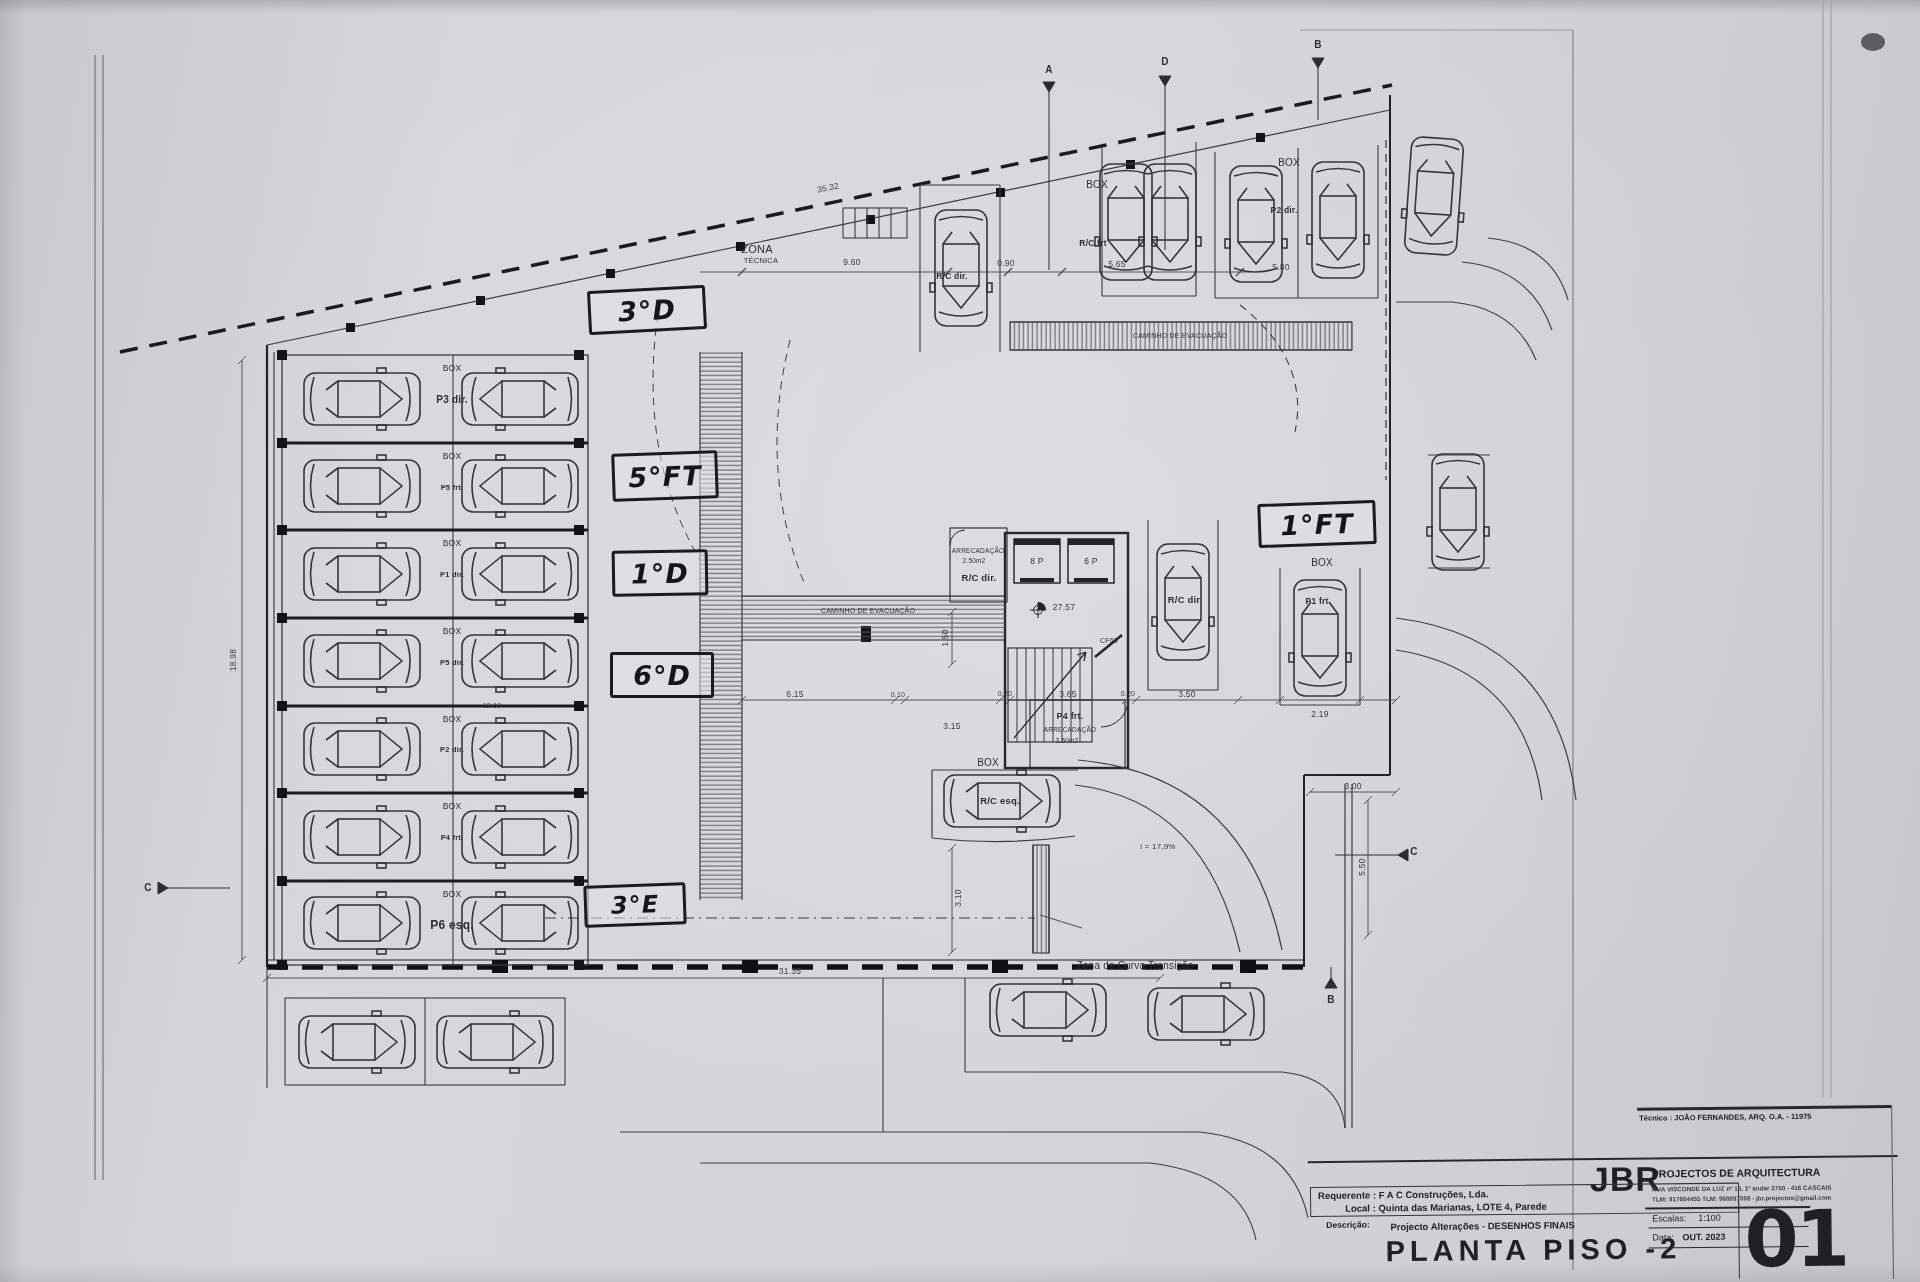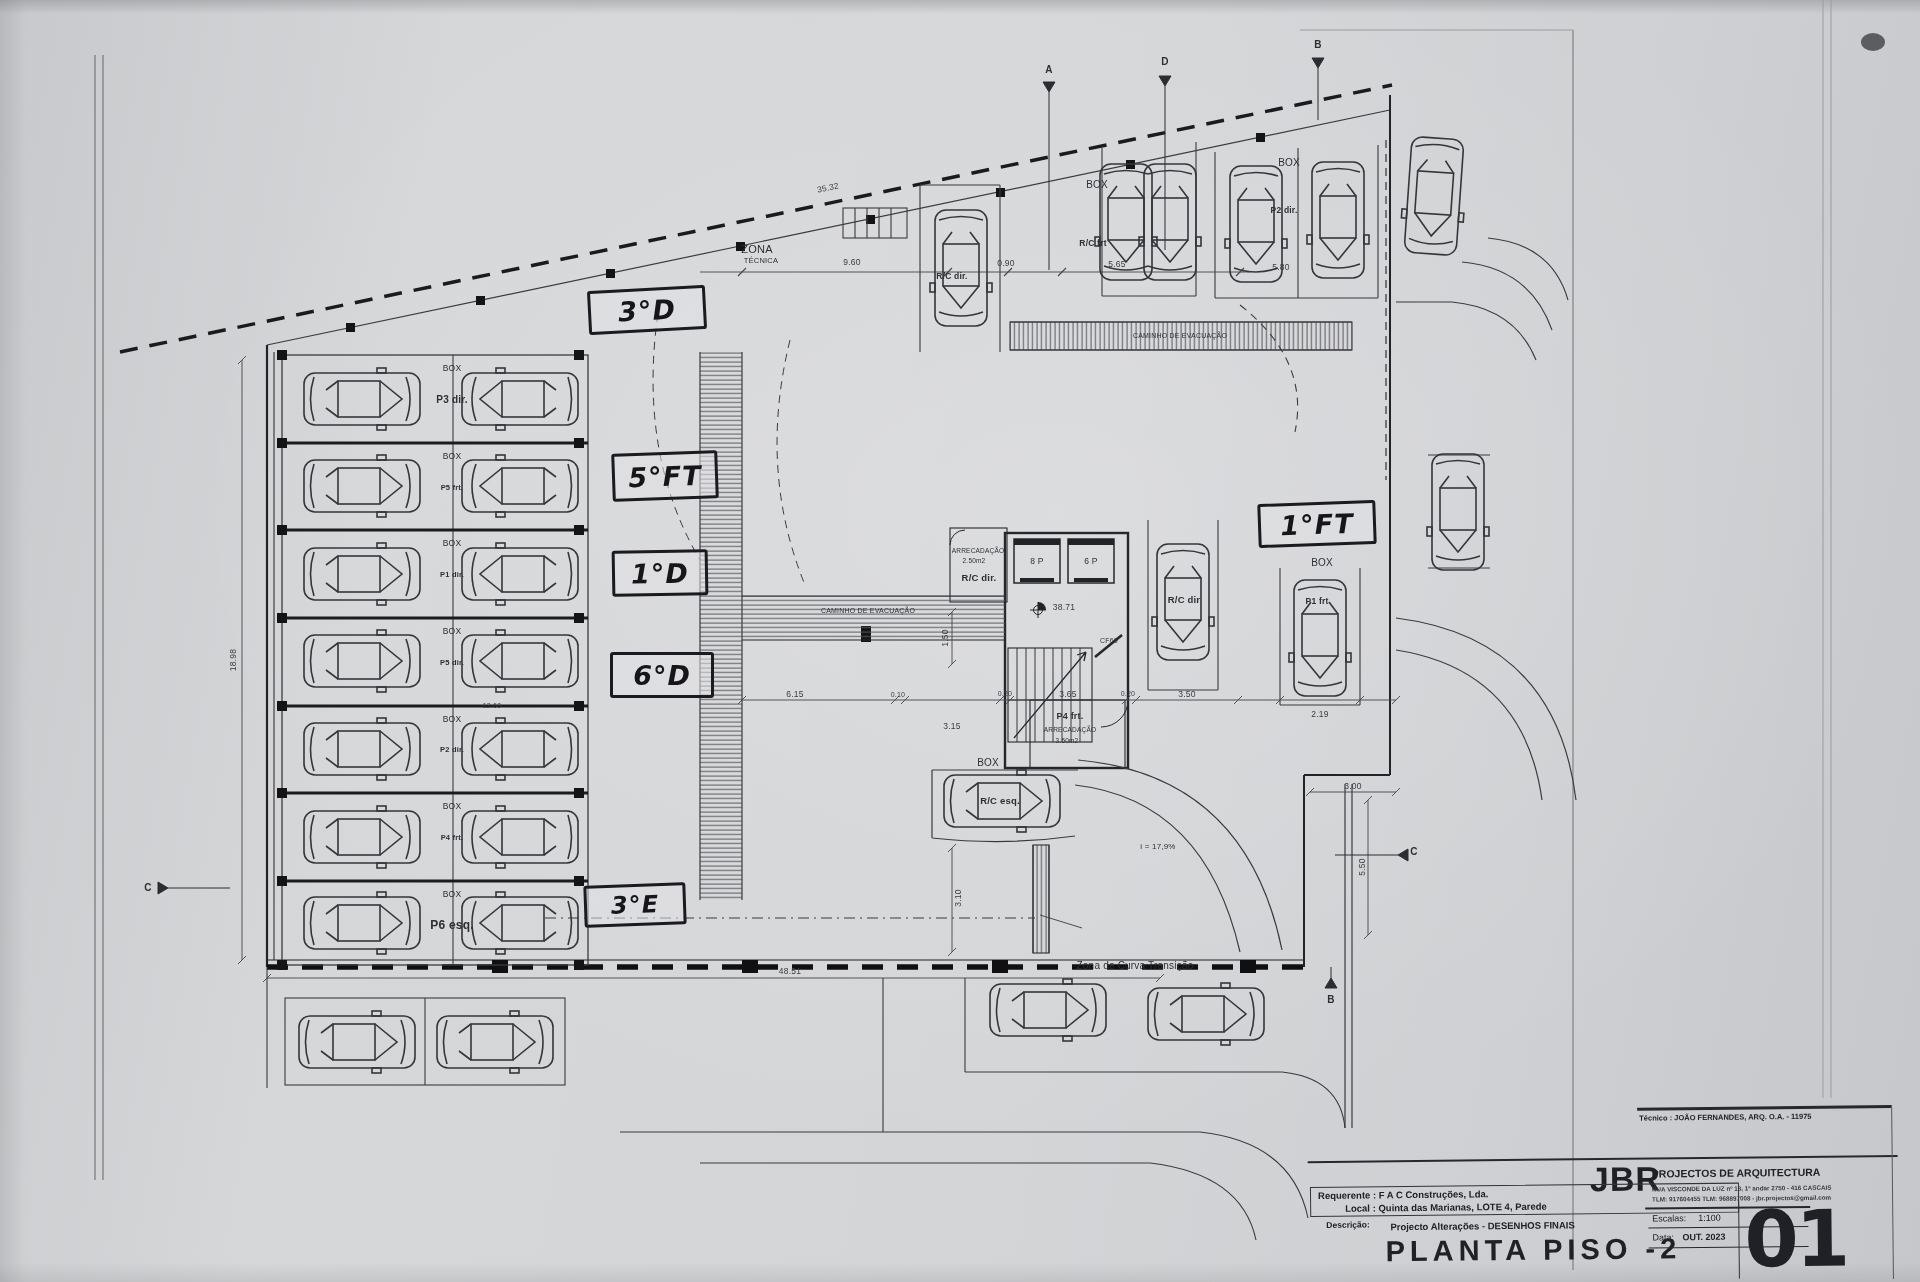--- a/index.html
+++ b/index.html
@@ -281,21 +281,21 @@
 <span class="lbl b" style="left:952px;top:276px">R/C dir.</span>
 <span class="lbl" style="left:1322px;top:563px;font-size:10px">BOX</span>
 <span class="lbl b" style="left:1317px;top:601px">P1 frt</span>
 <span class="lbl b" style="left:1184px;top:600px;font-size:9.5px">R/C dir</span>
 
 <span class="lbl" style="left:978px;top:551px;font-size:6.5px">ARRECADAÇÃO</span>
 <span class="lbl" style="left:974px;top:561px;font-size:6.5px">2.50m2</span>
 <span class="lbl b" style="left:979px;top:578px;font-size:9.5px">R/C dir.</span>
 <span class="lbl" style="left:1037px;top:561px">8 P</span>
 <span class="lbl" style="left:1091px;top:561px">6 P</span>
-<span class="lbl dim" style="left:1064px;top:607px">38.71</span>
+<span class="lbl dim" style="left:1064px;top:607px">27.57</span>
 <span class="lbl" style="left:1109px;top:641px;font-size:7px">CF60</span>
 <span class="lbl b" style="left:1070px;top:717px;font-size:9px">P4 frt.</span>
 <span class="lbl" style="left:1070px;top:730px;font-size:6.5px">ARRECADAÇÃO</span>
 <span class="lbl" style="left:1067px;top:741px;font-size:6.5px">3.50m2</span>
 
 <span class="lbl" style="left:988px;top:763px;font-size:10px">BOX</span>
 <span class="lbl b" style="left:1000px;top:801px;font-size:9.5px">R/C esq.</span>
 <span class="lbl" style="left:1158px;top:847px;font-size:8px">i = 17,9%</span>
 <span class="lbl" style="left:1135px;top:966px;font-size:10px">Zona de Curva Transição</span>
 
@@ -309,21 +309,21 @@
 <span class="lbl dim" style="left:952px;top:726px">3.15</span>
 <span class="lbl dim" style="left:1005px;top:694px;font-size:7px">0.20</span>
 <span class="lbl dim" style="left:1068px;top:694px">3.65</span>
 <span class="lbl dim" style="left:1128px;top:694px;font-size:7px">0.20</span>
 <span class="lbl dim" style="left:1187px;top:694px">3.50</span>
 <span class="lbl dim" style="left:1320px;top:714px">2.19</span>
 <span class="lbl dim" style="left:1353px;top:786px">3.00</span>
 <span class="lbl dim" style="left:1362px;top:867px;transform:translate(-50%,-50%) rotate(-90deg)">5.50</span>
 <span class="lbl dim" style="left:958px;top:898px;transform:translate(-50%,-50%) rotate(-90deg)">3.10</span>
 <span class="lbl dim" style="left:945px;top:638px;transform:translate(-50%,-50%) rotate(-90deg)">1.50</span>
-<span class="lbl dim" style="left:790px;top:971px">48.51</span>
+<span class="lbl dim" style="left:790px;top:971px">31.35</span>
 <span class="lbl dim" style="left:233px;top:660px;transform:translate(-50%,-50%) rotate(-90deg)">18.98</span>
 
 <span class="lbl mk" style="left:1049px;top:70px">A</span>
 <span class="lbl mk" style="left:1165px;top:62px">D</span>
 <span class="lbl mk" style="left:1318px;top:45px">B</span>
 <span class="lbl mk" style="left:148px;top:888px">C</span>
 <span class="lbl mk" style="left:1414px;top:852px">C</span>
 <span class="lbl mk" style="left:1331px;top:1000px">B</span>
 
 <div class="hand" style="left:588px;top:288px;width:112px;height:38px;transform:rotate(-3deg)">3°D</div>

